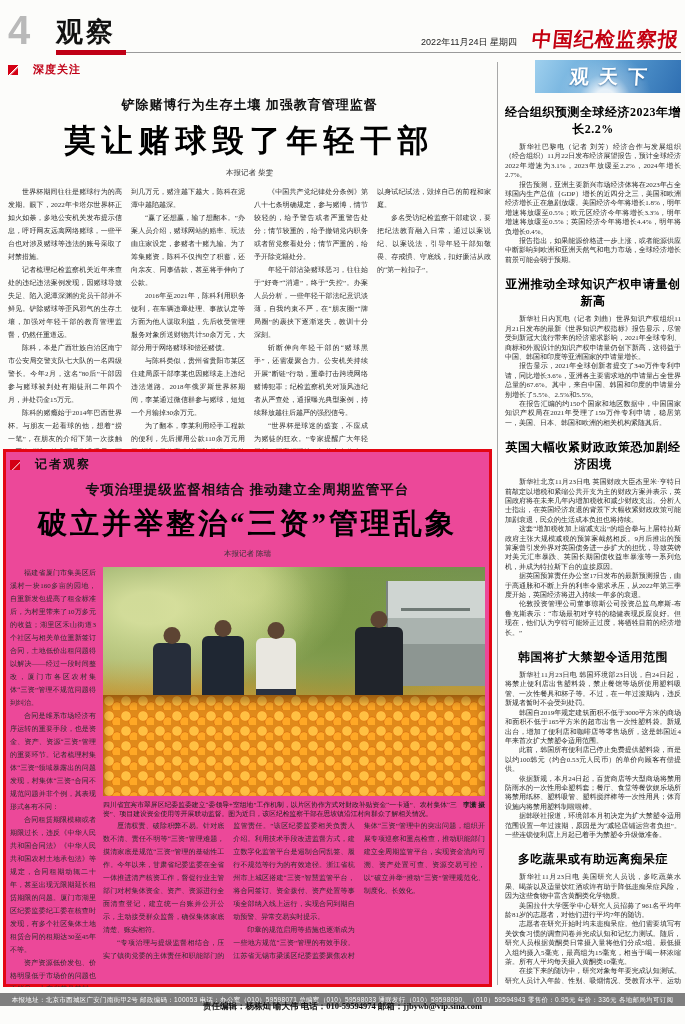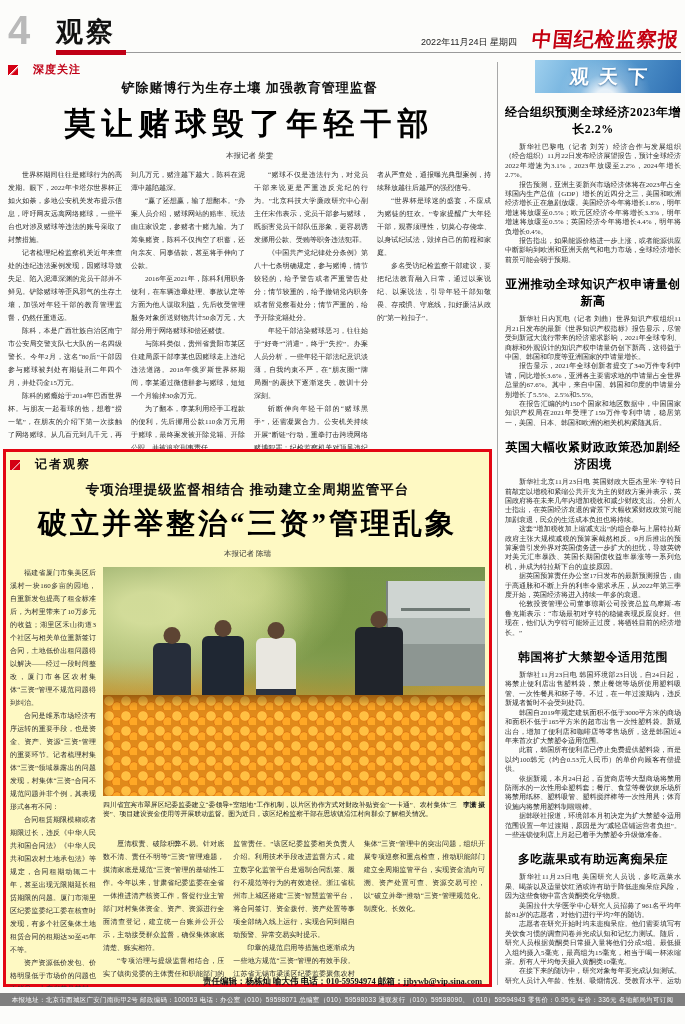--- a/index.html
+++ b/index.html
@@ -21,27 +21,27 @@
   .tag-deep { font-size:11px; font-weight:bold; color:#c00016; letter-spacing:1px; }
   .tag-reporter { font-size:12px; font-weight:bold; color:#111; letter-spacing:2px; }
   .kicker { text-align:center; font-weight:bold; color:#111; }
   .headline { text-align:center; font-weight:bold; color:#000; font-family:"Liberation Serif",serif; }
   .byline { text-align:center; font-size:7.5px; color:#333; }
   .bodytext { text-align:justify; font-size:7px; line-height:13px; color:#2c2c2c; overflow:hidden; }
   .bodytext .para { text-indent:2em; margin:0; }
 
   
   .art-top { position:absolute; left:8px; top:62px; width:483px; height:386px; }
-  .art-top .kicker { margin-top:2px; font-size:13px; letter-spacing:1px; }
+  .art-top .kicker { margin-top:19px; font-size:13px; letter-spacing:1px; }
   .art-top .headline { margin-top:6px; font-size:31px; letter-spacing:6px; }
   .art-top .byline { margin-top:6px; }
   .cols4 { margin-top:8px; height:288px; column-count:4; column-gap:9px; column-fill:auto; }
 
   
-  .redbox { position:absolute; left:3px; top:449px; width:489px; height:538px; border:3.5px solid #e30613; padding:4px 4px 2px 4px; background:#fef9c3; }
+  .redbox { position:absolute; left:3px; top:449px; width:489px; height:538px; border:3.5px solid #e30613; padding:4px 4px 2px 4px; background:#ec4899; }
   .art-box .kicker { margin-top:8px; font-size:13.5px; letter-spacing:1px; }
   .art-box .headline { margin-top:5px; font-size:29px; letter-spacing:3px; }
   .art-box .byline { margin-top:5px; }
   .box-content { display:flex; margin-top:8px; gap:7px;justify-content:space-between; }
   .leftcol { width:86px; flex:0 0 86px; height:420px; }
   .rightcol { flex:1; }
   .photo { position:relative; width:100%; height:229px; overflow:hidden;
     background:
       radial-gradient(ellipse at 12% 18%, rgba(230,235,170,.8) 0 6%, transparent 35%),
       radial-gradient(ellipse at 38% 8%, rgba(210,220,140,.7) 0 5%, transparent 30%),
@@ -57,38 +57,38 @@
     background-size:17px 15px; box-shadow: inset 0 6px 10px rgba(60,30,0,.45); }
   .crate-bar { position:absolute; left:0; bottom:40%; width:100%; height:7px; background:linear-gradient(180deg,#5c4326,#8a6536); opacity:.85; }
   .person { position:absolute; border-radius:6px 6px 0 0; }
   .person::before { content:""; position:absolute; top:-16px; left:50%; transform:translateX(-50%); width:17px; height:17px; border-radius:50%; background:#5d4433; }
   .p1 { left:13%; top:33%; width:38px; height:38%; background:#262d3a; }
   .p2 { left:26%; top:30%; width:42px; height:42%; background:#1f2733; }
   .p3 { left:40%; top:31%; width:40px; height:40%; background:linear-gradient(180deg,#e9e7e0 0 55%, #2a3140 55% 100%); }
   .p4 { left:66%; top:26%; width:48px; height:48%; background:#20242b; }
   .caption { margin-top:4px; font-size:6.8px; line-height:9px; text-align:justify; color:#222; }
   .caption .credit { float:right; font-weight:bold; margin-left:6px; }
-  .cols3 { margin-top:20px; height:148px; column-count:3; column-gap:9px; column-fill:auto; }
+  .cols3 { margin-top:2px; height:148px; column-count:3; column-gap:9px; column-fill:auto; }
 
   
   .vdivider { position:absolute; left:497px; top:62px; width:1px; height:923px; background:#a8a8a8; }
 
   
   .sidebar { position:absolute; left:505px; top:60px; width:176px; height:926px; overflow:hidden; }
   .banner { margin-left:30px; width:146px; height:33px; position:relative; display:flex; align-items:center; justify-content:center;
     background: radial-gradient(circle at 48% 120%, rgba(255,255,255,.85) 0 12%, rgba(255,255,255,.25) 30%, transparent 55%),
                 linear-gradient(115deg,#9fd0ee 0%, #5ea3d6 45%, #2f6fb2 100%); }
   .banner-text { font-size:19px; font-weight:bold; color:#fff; letter-spacing:10px; text-indent:10px; font-family:"DejaVu Serif",serif; transform:skewX(-4deg); text-shadow:0 1px 2px rgba(0,60,120,.6); }
   .sb-article h3 { font-size:12px; font-weight:bold; text-align:center; letter-spacing:0.5px; margin:11px 0 5px 0; color:#000; }
   .sb-body { text-align:justify; font-size:7px; line-height:9.4px; color:#2c2c2c; }
   .sb-body .para { text-indent:2em; }
 
   
   .foot-bar { position:absolute; left:0; top:993px; width:685px; height:13px; background:#7f7f7f; color:#fff; font-size:6.5px; line-height:13px; text-align:center; font-family:"Liberation Sans",sans-serif; letter-spacing:0.3px; }
-  .foot-editors { position:absolute; left:0; top:976px; width:685px; text-align:center; font-size:8.5px; font-weight:bold; color:#111; }
+  .foot-editors { position:absolute; left:0; top:1001px; width:685px; text-align:center; font-size:8.5px; font-weight:bold; color:#111; }
 </style>
 </head>
 <body>
 
 <div class="page">
 
   <div class="hdr">
     <div class="pageno">4</div>
     <div class="section-title">观察</div>
     <div class="hdr-rule"></div>
@@ -107,21 +107,20 @@
     <div class="byline">本报记者  柴雯</div>
     <div class="bodytext cols4">
         <p class="para">世界杯期间往往是赌球行为的高发期。眼下，2022年卡塔尔世界杯正如火如荼，多地公安机关发布提示信息，呼吁网友远离网络赌球，一些平台也对涉及赌球等违法的账号采取了封禁措施。</p>
         <p class="para">记者梳理纪检监察机关近年来查处的违纪违法案例发现，因赌球导致失足、陷入泥潭深渊的党员干部并不鲜见。铲除赌球等歪风邪气的生存土壤，加强对年轻干部的教育管理监督，仍然任重道远。</p>
         <p class="para">陈科，本是广西壮族自治区南宁市公安局交警支队七大队的一名四级警长。今年2月，这名“80后”干部因参与赌球被判处有期徒刑二年四个月，并处罚金15万元。</p>
         <p class="para">陈科的赌瘾始于2014年巴西世界杯。与朋友一起看球的他，想着“捞一笔”，在朋友的介绍下第一次接触了网络赌球。从几百元到几千元，再到几万元，赌注越下越大，陈科在泥潭中越陷越深。</p>
         <p class="para">“赢了还想赢，输了想翻本。”办案人员介绍，赌球网站的赔率、玩法由庄家设定，参赌者十赌九输。为了筹集赌资，陈科不仅掏空了积蓄，还向亲友、同事借款，甚至将手伸向了公款。</p>
         <p class="para">2016年至2021年，陈科利用职务便利，在车辆违章处理、事故认定等方面为他人谋取利益，先后收受管理服务对象所送财物共计50余万元，大部分用于网络赌球和偿还赌债。</p>
         <p class="para">与陈科类似，贵州省贵阳市某区住建局原干部李某也因赌球走上违纪违法道路。2018年俄罗斯世界杯期间，李某通过微信群参与赌球，短短一个月输掉30余万元。</p>
         <p class="para">为了翻本，李某利用经手工程款的便利，先后挪用公款110余万元用于赌球，最终案发被开除党籍、开除公职，并被追究刑事责任。</p>
-        <p class="para">“赌球不仅是违法行为，对党员干部来说更是严重违反党纪的行为。”北京科技大学廉政研究中心副主任宋伟表示，党员干部参与赌球，既损害党员干部队伍形象，更容易诱发挪用公款、受贿等职务违法犯罪。</p>
         <p class="para">《中国共产党纪律处分条例》第八十七条明确规定，参与赌博，情节较轻的，给予警告或者严重警告处分；情节较重的，给予撤销党内职务或者留党察看处分；情节严重的，给予开除党籍处分。</p>
         <p class="para">年轻干部沾染赌球恶习，往往始于“好奇”“消遣”，终于“失控”。办案人员分析，一些年轻干部法纪意识淡薄，自我约束不严，在“朋友圈”“牌局圈”的裹挟下逐渐迷失，教训十分深刻。</p>
         <p class="para">斩断伸向年轻干部的“赌球黑手”，还需凝聚合力。公安机关持续开展“断链”行动，重拳打击跨境网络赌博犯罪；纪检监察机关对顶风违纪者从严查处，通报曝光典型案例，持续释放越往后越严的强烈信号。</p>
         <p class="para">“世界杯是球迷的盛宴，不应成为赌徒的狂欢。”专家提醒广大年轻干部，观赛须理性，切莫心存侥幸、以身试纪试法，毁掉自己的前程和家庭。</p>
         <p class="para">多名受访纪检监察干部建议，要把纪法教育融入日常，通过以案说纪、以案说法，引导年轻干部知敬畏、存戒惧、守底线，扣好廉洁从政的“第一粒扣子”。</p>
       </div>
   </div>
 
   <div class="redbox art-box">
     <div class="tagline">

